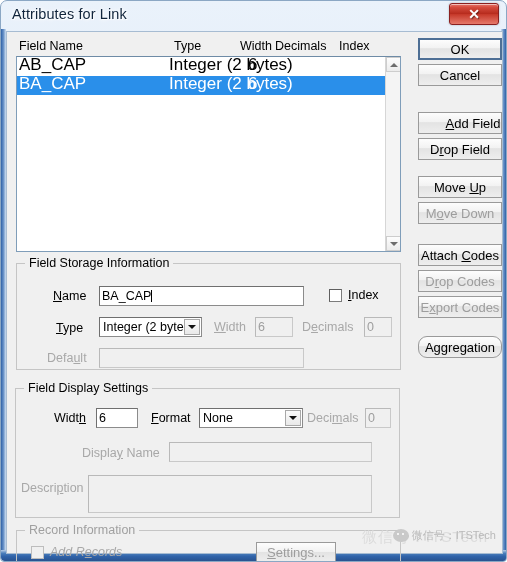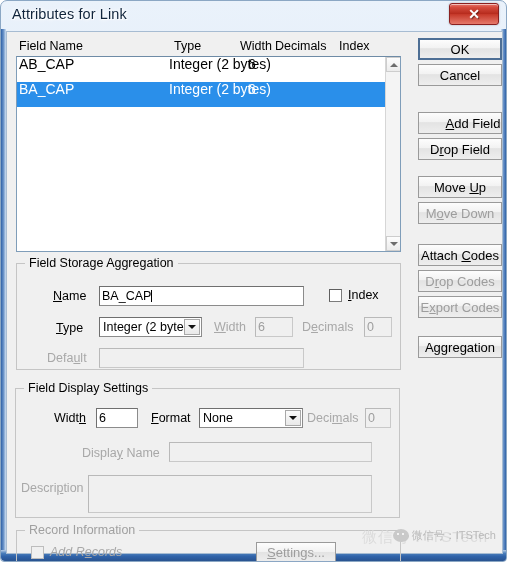--- a/index.html
+++ b/index.html
@@ -85,22 +85,22 @@
   
   #field-list {
     position:absolute; left:9px; top:24px; width:385px; height:196px;
     background:#fff;
     border:1px solid #7f9db9;
     border-top-color:#6e8ba6;
     overflow:hidden;
   }
   #list-rows { position:absolute; left:0; top:0; width:369px; }
   .row {
-    position:relative; height:25px; line-height:15px;
-    font-size:14px; color:#000; white-space:nowrap;text-align:right;
+    position:relative; height:19px; line-height:15px;
+    font-size:17px; color:#000; white-space:nowrap;text-align:right;
   }
   .row.selected { background:#2a8fea; color:#fff; }
   .row span { position:absolute; top:0; }
   .c-name { left:2px; }
   .c-type { left:152px; }
   .c-width{ left:231px; }
 
   
   #list-scroll {
     position:absolute; right:0; top:0; width:15px; height:194px;
@@ -288,24 +288,24 @@
     <div class="btn disabled" style="top:238px;">
         <span>D<u>r</u>op Codes</span>
       </div>
     <div class="btn" style="top:212px;">
         <span>Attach <u>C</u>odes</span>
       </div>
     <div class="btn disabled" style="top:264px;">
         <span>E<u>x</u>port Codes</span>
       </div>
 
-    <div class="btn" style="top:304px;">Aggregation</div>
+    <div class="btn" style="top:304px;border-radius:9px;">Aggregation</div>
 
     <div class="group" style="left:9px; top:231px; width:385px; height:107px;">
-      <div class="legend">Field Storage Aggregation</div>
+      <div class="legend">Field Storage Information</div>
 
       <div class="lbl" style="left:36px; top:25px;"><u>N</u>ame</div>
       <div class="txt" style="left:82px; top:22px; width:205px; height:20px;"><span>BA_CAP</span><span class="caret"></span></div>
 
       <div class="cbox" style="left:312px; top:25px;"></div>
       <div class="lbl" style="left:331px; top:24px;"><u>I</u>ndex</div>
 
       <div class="lbl" style="left:39px; top:57px;"><u>T</u>ype</div>
       <div class="combo" style="left:82px; top:53px; width:103px; height:20px;">
         <span class="cval">Integer (2 byte:</span>

